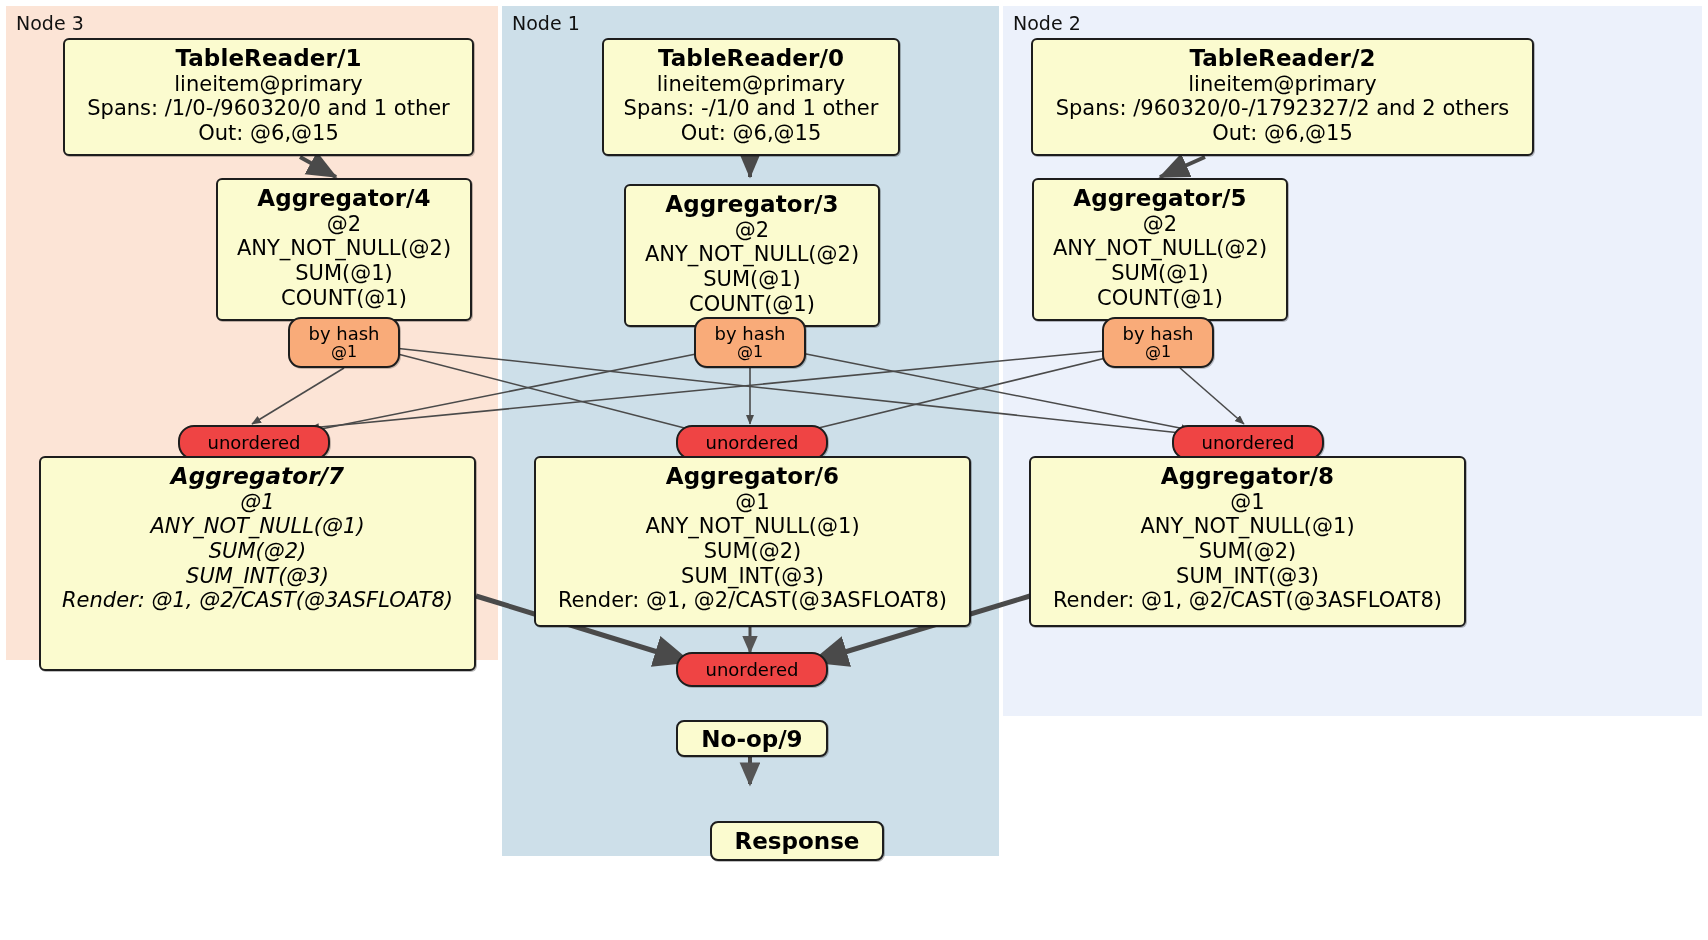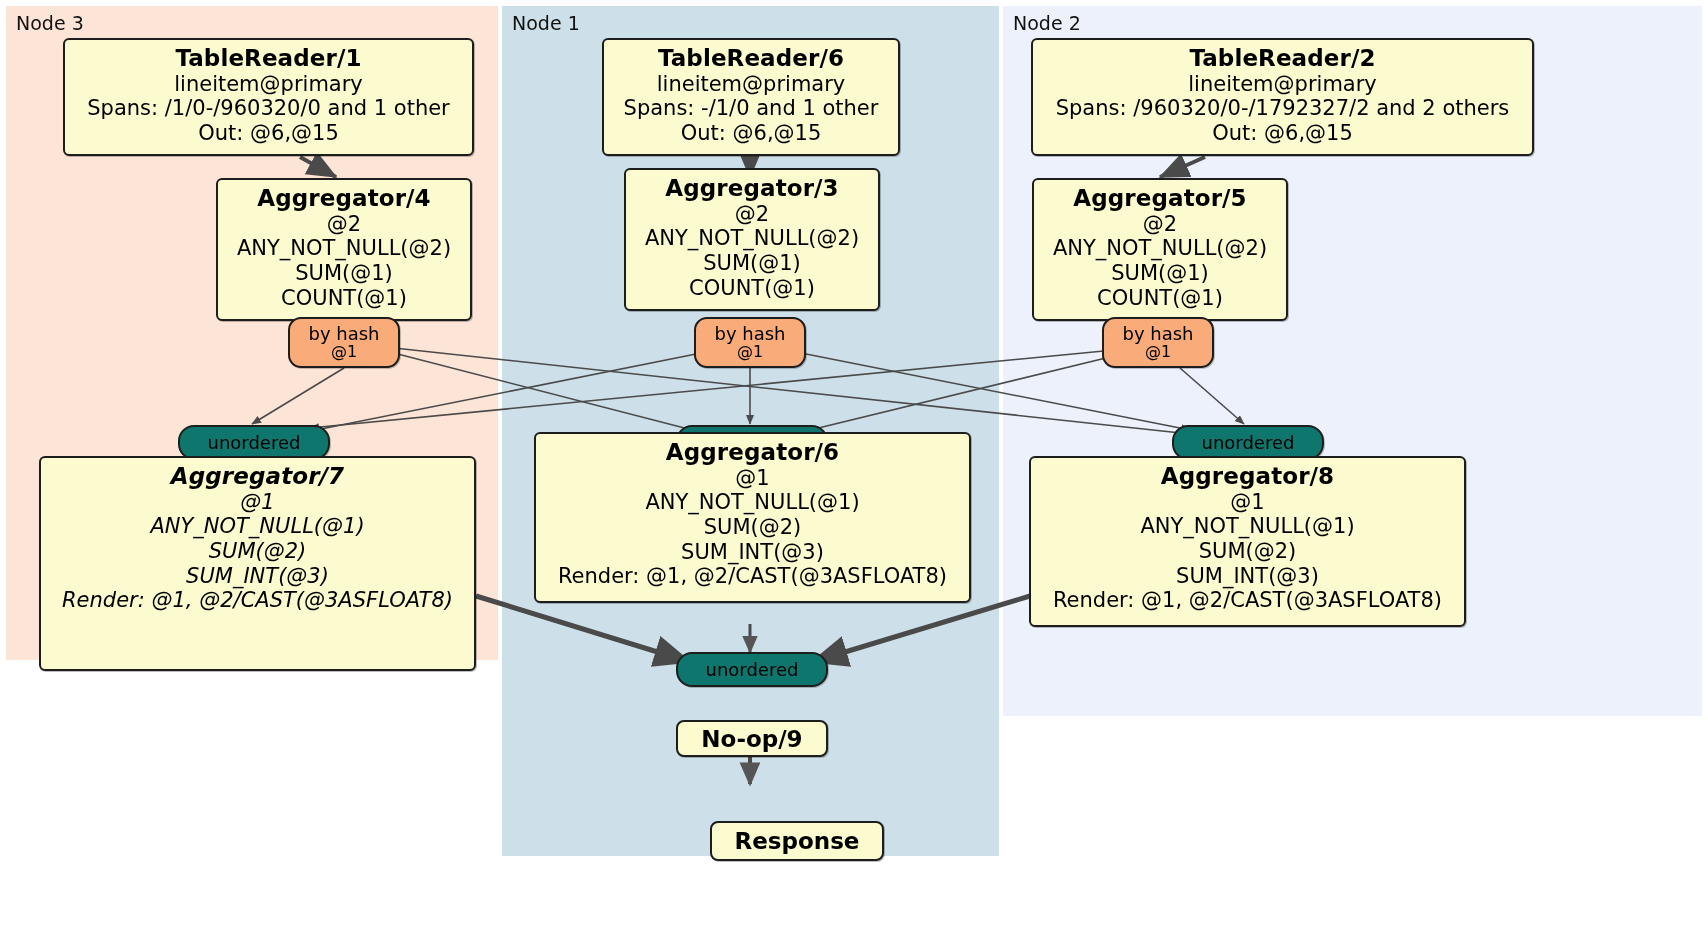--- a/index.html
+++ b/index.html
@@ -32,21 +32,21 @@
        box-shadow:1px 1px 0 rgba(0,0,0,.25);margin-top:33px;}
 
   
   .pill{position:absolute;box-sizing:border-box;border:2.5px solid #1d1d1d;
         border-radius:13px;text-align:center;color:#000;line-height:1.1;
         display:flex;flex-direction:column;align-items:center;
         justify-content:center;box-shadow:1px 1px 0 rgba(0,0,0,.22);}
   .pill .p1{font-weight:normal;font-size:18px;white-space:nowrap;}
   .pill .p2{font-size:16px;white-space:nowrap;margin-top:-1px;}
   .pill.hash{background:#f9ab79;}
-  .pill.unordered{background:#0f766e;border-radius:16px;}
+  .pill.unordered{background:#ef4444;border-radius:16px;}
 </style>
 </head>
 <body>
 
 <div id="stage">
 
   <div class="cluster" style="left:6px;top:6px;width:492px;height:654px;background:#fce4d6;">
     <span class="cluster-label">Node 3</span>
   </div>
 
@@ -100,42 +100,42 @@
   </svg>
 
   <div class="box" style="left:63px;top:38px;width:411px;height:118px;">
     <div class="ttl">TableReader/1</div>
     <div class="ln">lineitem@primary</div>
     <div class="ln">Spans: /1/0-/960320/0 and 1 other</div>
     <div class="ln">Out: @6,@15</div>
   </div>
 
   <div class="box" style="left:602px;top:38px;width:298px;height:118px;">
-    <div class="ttl">TableReader/6</div>
+    <div class="ttl">TableReader/0</div>
     <div class="ln">lineitem@primary</div>
     <div class="ln">Spans: -/1/0 and 1 other</div>
     <div class="ln">Out: @6,@15</div>
   </div>
 
   <div class="box" style="left:1031px;top:38px;width:503px;height:118px;">
     <div class="ttl">TableReader/2</div>
     <div class="ln">lineitem@primary</div>
     <div class="ln">Spans: /960320/0-/1792327/2 and 2 others</div>
     <div class="ln">Out: @6,@15</div>
   </div>
 
   <div class="box" style="left:216px;top:178px;width:256px;height:143px;">
     <div class="ttl">Aggregator/4</div>
     <div class="ln">@2</div>
     <div class="ln">ANY_NOT_NULL(@2)</div>
     <div class="ln">SUM(@1)</div>
     <div class="ln">COUNT(@1)</div>
   </div>
 
-  <div class="box" style="left:624px;top:168px;width:256px;height:143px;">
+  <div class="box" style="left:624px;top:184px;width:256px;height:143px;">
     <div class="ttl">Aggregator/3</div>
     <div class="ln">@2</div>
     <div class="ln">ANY_NOT_NULL(@2)</div>
     <div class="ln">SUM(@1)</div>
     <div class="ln">COUNT(@1)</div>
   </div>
 
   <div class="box" style="left:1032px;top:178px;width:256px;height:143px;">
     <div class="ttl">Aggregator/5</div>
     <div class="ln">@2</div>
@@ -173,21 +173,21 @@
 
   <div class="box" style="left:39px;top:456px;width:437px;height:215px;font-style:italic;">
     <div class="ttl">Aggregator/7</div>
     <div class="ln">@1</div>
     <div class="ln">ANY_NOT_NULL(@1)</div>
     <div class="ln">SUM(@2)</div>
     <div class="ln">SUM_INT(@3)</div>
     <div class="ln">Render: @1, @2/CAST(@3ASFLOAT8)</div>
   </div>
 
-  <div class="box" style="left:534px;top:432px;width:437px;height:171px;">
+  <div class="box" style="left:534px;top:456px;width:437px;height:171px;">
     <div class="ttl">Aggregator/6</div>
     <div class="ln">@1</div>
     <div class="ln">ANY_NOT_NULL(@1)</div>
     <div class="ln">SUM(@2)</div>
     <div class="ln">SUM_INT(@3)</div>
     <div class="ln">Render: @1, @2/CAST(@3ASFLOAT8)</div>
   </div>
 
   <div class="box" style="left:1029px;top:456px;width:437px;height:171px;">
     <div class="ttl">Aggregator/8</div>

